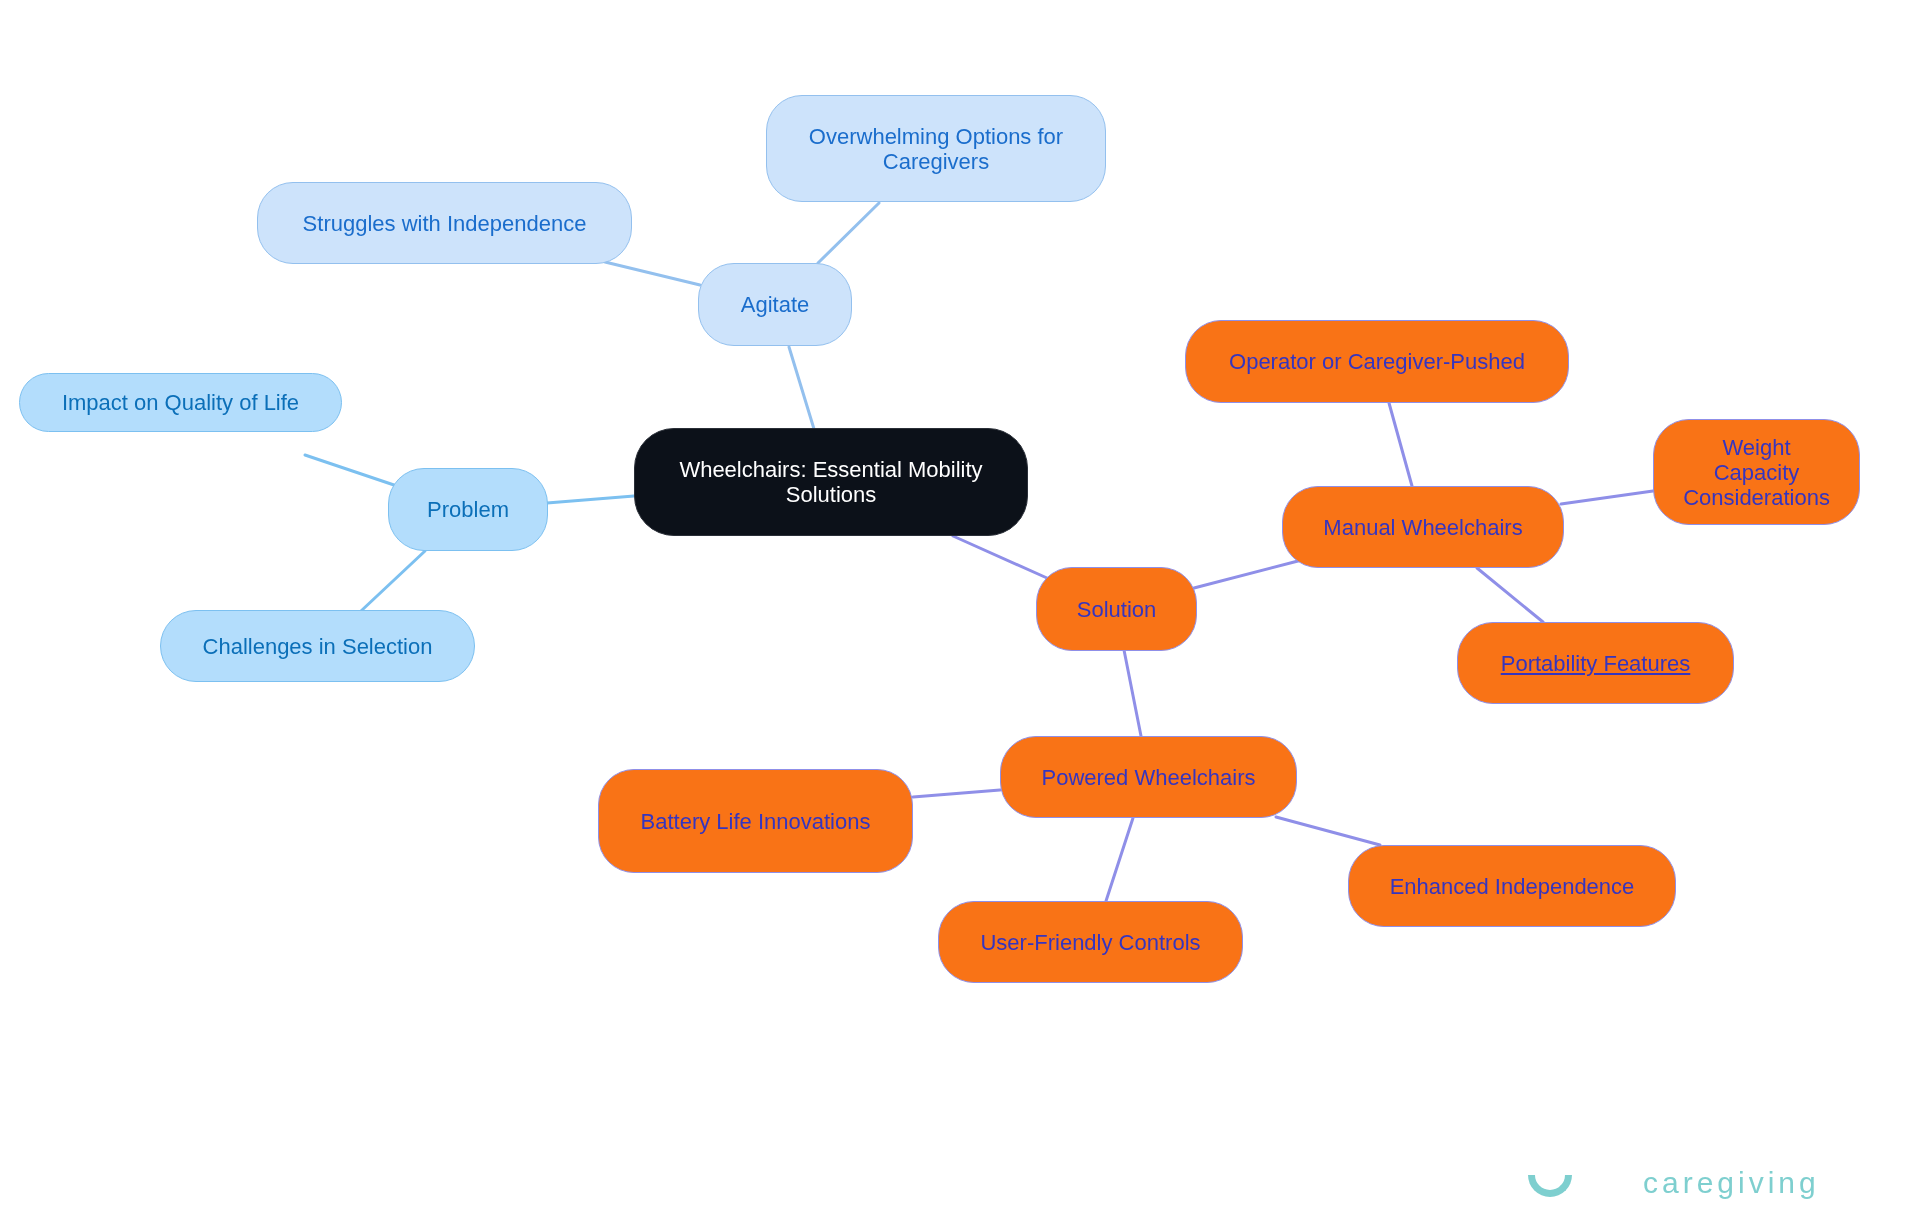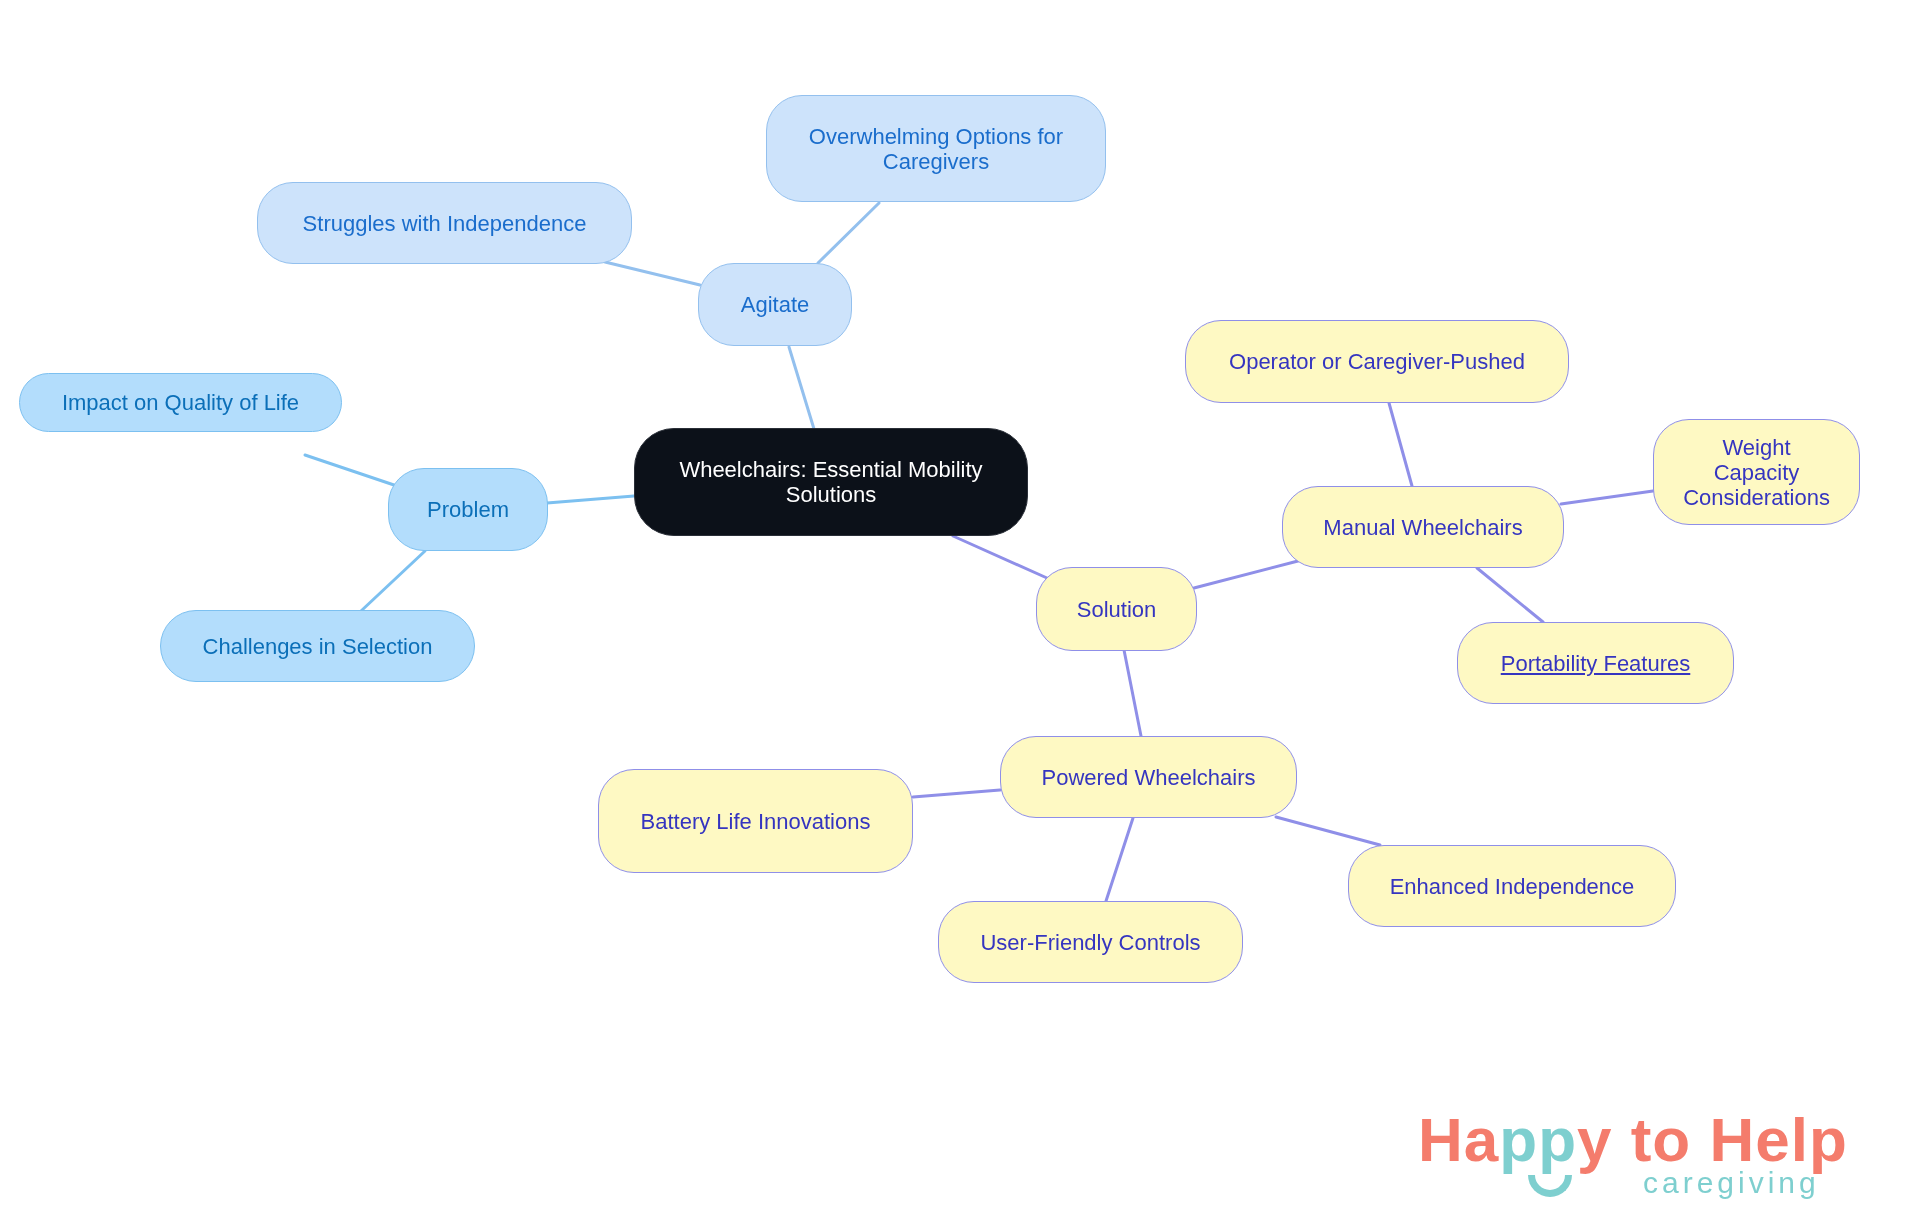--- a/index.html
+++ b/index.html
@@ -6,21 +6,21 @@
   body { width: 1920px; height: 1215px; position: relative; overflow: hidden;
          font-family: "Liberation Sans", "DejaVu Sans", sans-serif; }
   #edges { position: absolute; left: 0; top: 0; width: 1920px; height: 1215px; }
   .node { position: absolute; box-sizing: border-box; border-radius: 36px;
           display: flex; align-items: center; justify-content: center;
           text-align: center; font-size: 22px; line-height: 25px; padding: 12px 20px;
           border-width: 1.5px; border-style: solid; }
   .node.center { background: #0c1119; border-color: #2a2f38; color: #ffffff; border-radius: 40px; }
   .node.problem { background: #b3ddfc; border-color: #7cc0f0; color: #0b6fb8; }
   .node.agitate { background: #cde3fb; border-color: #93c0ee; color: #1a6dcc; }
-  .node.solution { background: #fef9c3; border-color: #8f8fe8; color: #3535c0; }
+  .node.solution { background: #f97316; border-color: #8f8fe8; color: #3535c0; }
   .logo { position: absolute; left: 1418px; top: 1105px; width: 470px; height: 100px; }
   .logo-main { position: absolute; left: 0; top: 0; font-size: 62px; font-weight: bold;
                letter-spacing: 1px; white-space: nowrap; line-height: 70px; }
   .logo-sub { position: absolute; left: 225px; top: 62px; font-size: 30px;
               letter-spacing: 4px; line-height: 32px; }
   .smile { position: absolute; left: 110px; top: 70px; width: 44px; height: 22px;
            border: 7px solid #7ecfcf; border-top: none; border-radius: 0 0 30px 30px; box-sizing: border-box; }
 </style>
 </head>
 <body>
@@ -59,18 +59,15 @@
 <div class="node solution" style="left:1282px;top:486px;width:282px;height:82px;">Manual Wheelchairs</div>
 <div class="node solution" style="left:1185px;top:320px;width:384px;height:83px;">Operator or Caregiver-Pushed</div>
 <div class="node solution" style="left:1653px;top:419px;width:207px;height:106px;padding:0 30px;">Weight Capacity Considerations</div>
 <div class="node solution" style="left:1457px;top:622px;width:277px;height:82px;text-decoration:underline;">Portability Features</div>
 <div class="node solution" style="left:1000px;top:736px;width:297px;height:82px;">Powered Wheelchairs</div>
 <div class="node solution" style="left:598px;top:769px;width:315px;height:104px;">Battery Life Innovations</div>
 <div class="node solution" style="left:1348px;top:845px;width:328px;height:82px;">Enhanced Independence</div>
 <div class="node solution" style="left:938px;top:901px;width:305px;height:82px;">User-Friendly Controls</div>
 
 <div class="logo">
-  <div class="logo-main">
-    <span style="color:#f47c6c;">Ha</span><span style="color:#7ecfcf;">pp</span><span style="color:#f47c6c;">y to Help</span>
-  </div>
   <div class="smile"></div>
   <div class="logo-sub" style="color:#7ecfcf;">caregiving</div>
 </div>
 
 </body></html>

